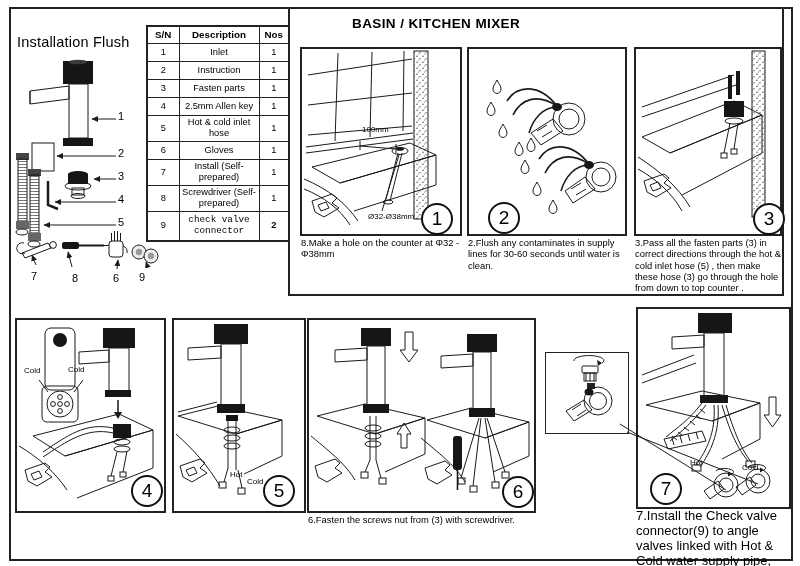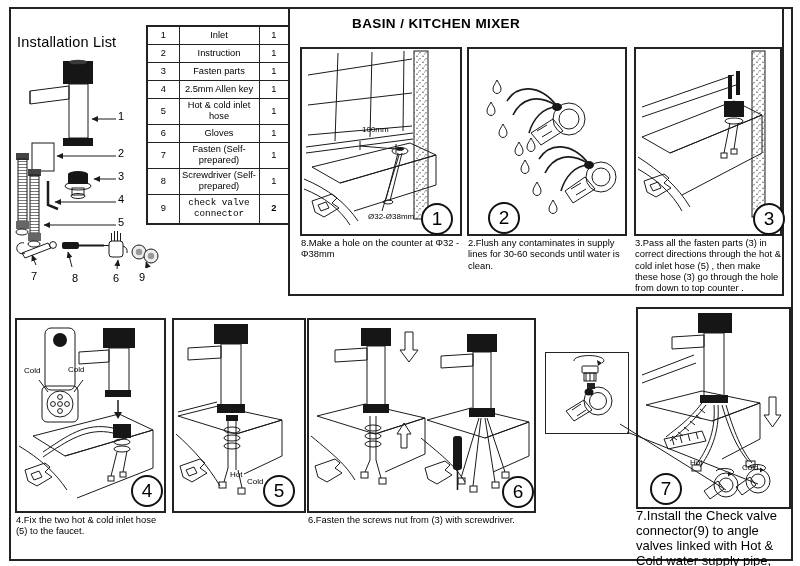--- a/index.html
+++ b/index.html
@@ -31,21 +31,21 @@
   svg{display:block}
 </style>
 </head>
 <body>
 
 <div id="page">
 
   <div class="pageframe"></div>
   <div class="sectionframe"></div>
 
-  <div class="il-title">Installation List</div>
+  <div class="il-title">Installation Flush</div>
   <div class="title">BASIN / KITCHEN MIXER</div>
 
   <svg class="abs" style="left:12px;top:55px" width="148" height="235" viewBox="0 0 148 235">
     <defs>
       <marker id="ah" markerWidth="7" markerHeight="6" refX="6" refY="3" orient="auto">
         <path d="M0,0 L6.5,3 L0,6 Z" fill="#1b1b1b"></path>
       </marker>
       <pattern id="br0" width="10" height="3" patternUnits="userSpaceOnUse">
         <path d="M0,1.5 H10" stroke="#555" stroke-width="0.8"></path>
       </pattern>
@@ -130,20 +130,25 @@
   <div class="callout" style="left:72px;top:272px">8</div>
   <div class="callout" style="left:139px;top:271px">9</div>
 
   <table class="parts">
     <colgroup>
         <col style="width:32px">
         <col style="width:80px">
         <col style="width:30px">
       </colgroup>
     <tbody>
+        <tr style="height:17px">
+      <th>S/N</th>
+      <th>Description</th>
+      <th>Nos</th>
+    </tr>
     <tr style="height:18px">
       <td>1</td>
       <td>Inlet</td>
       <td>1</td>
     </tr>
     <tr style="height:18px">
       <td>2</td>
       <td>Instruction</td>
       <td>1</td>
     </tr>
@@ -162,21 +167,21 @@
       <td>Hot &amp; cold inlet hose</td>
       <td>1</td>
     </tr>
     <tr style="height:18px">
       <td>6</td>
       <td>Gloves</td>
       <td>1</td>
     </tr>
     <tr style="height:26px">
       <td>7</td>
-      <td>Fasten (Self-prepared)</td>
+      <td>Install (Self-prepared)</td>
       <td>1</td>
     </tr>
     <tr style="height:26px">
       <td>8</td>
       <td>Screwdriver (Self-prepared)</td>
       <td>1</td>
     </tr>
     <tr style="height:30px">
       <td>9</td>
       <td class="mono">check valve connector</td>
@@ -367,21 +372,20 @@
         <g>
           <path d="M8,150 l20,-7 5,4 -5,5 7,5 -15,9 -9,-5 Z"></path>
           <path d="M14,154 l8,-3 3,6 -8,3 Z"></path>
         </g>
       </g>
     </svg>
   </div>
   <div class="lbl" style="left:24px;top:366px">Cold</div>
   <div class="lbl" style="left:68px;top:365px">Cold</div>
   <div class="num" style="left:131px;top:475px">4</div>
-  <div class="cap" style="left:16px;top:514px;width:152px">4.Fix the two hot &amp; cold inlet hose (5) to the faucet.</div>
 
   <div class="panel" style="left:172px;top:318px;width:130px;height:191px">
     <svg width="126" height="187" viewBox="0 0 126 187">
       <g fill="none" stroke="#1b1b1b" stroke-width="1">
         <g>
           <rect x="40" y="4" width="34" height="20" fill="#161616" stroke="none"></rect>
           <rect x="47" y="24" width="20" height="62"></rect>
           <path d="M14,28 L47,26 L47,38 L14,40 Z"></path>
           <rect x="43" y="84" width="28" height="9" fill="#161616" stroke="none"></rect>
         </g>

